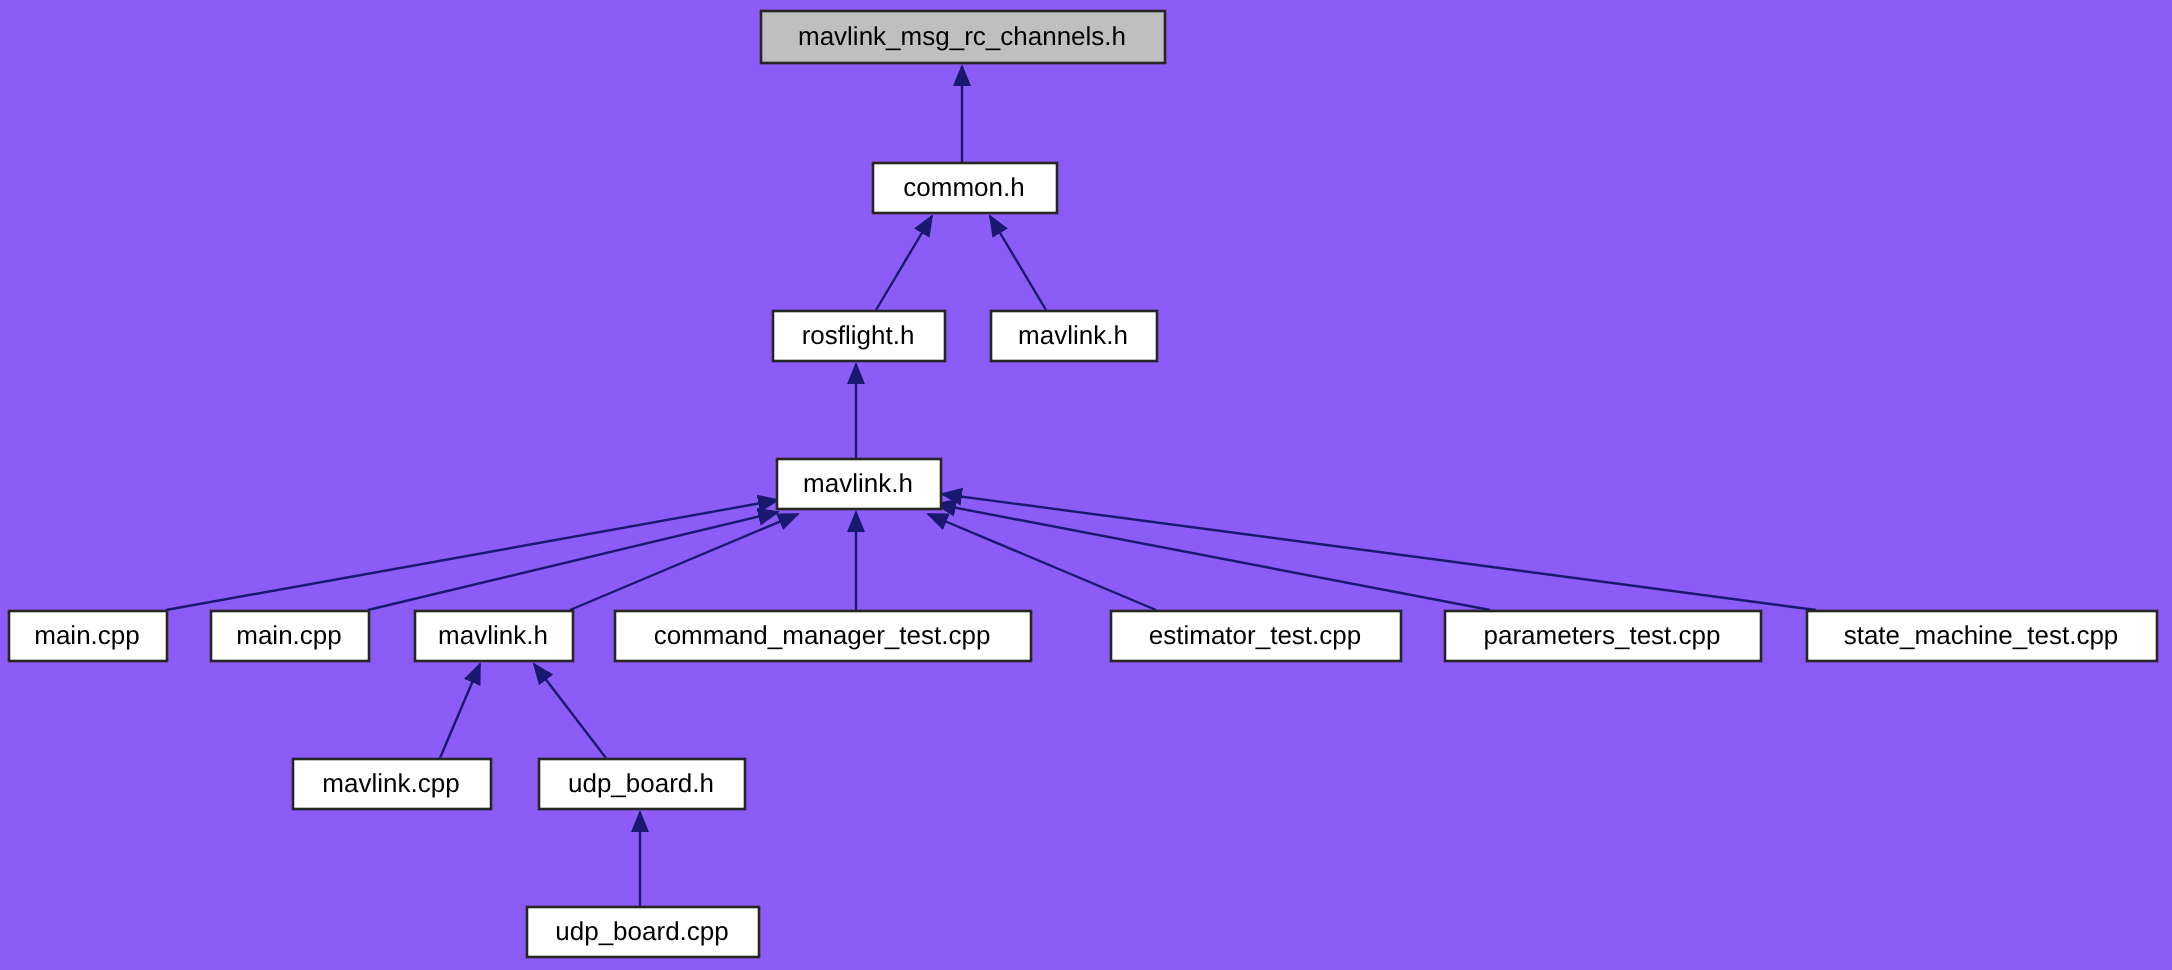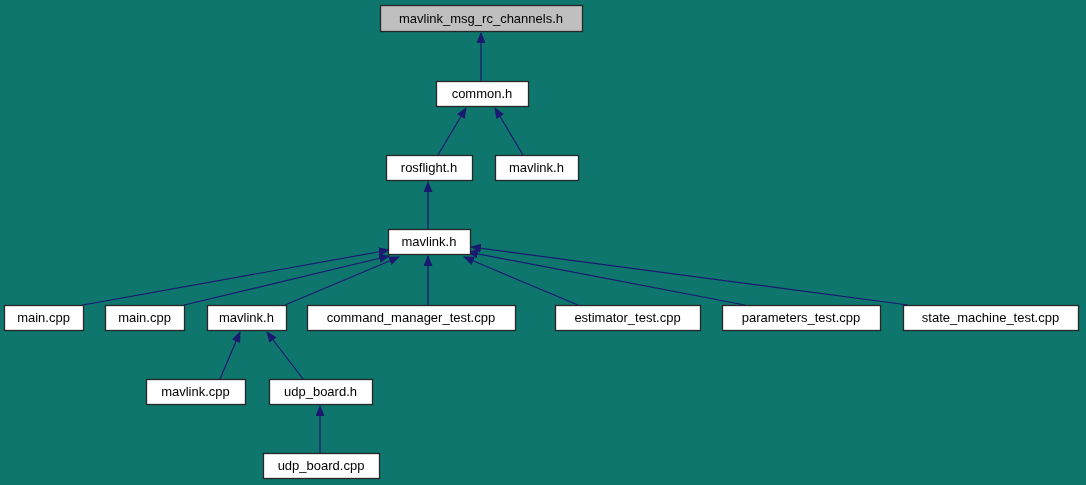--- a/index.html
+++ b/index.html
@@ -5,21 +5,21 @@
   html, body {
     margin: 0;
     padding: 0;
     background: #ffffff;
     font-family: "Liberation Sans", sans-serif;
   }
   .canvas-wrap {
     position: relative;
     width: 1086px;
     height: 485px;
-    background: #0f766e;
+    background: #8b5cf6;
     overflow: hidden;
   }
   svg { display: block; }
   .graph-node rect {
     stroke-width: 1.3px;
   }
   .graph-node text {
     font-family: "Liberation Sans", sans-serif;
     font-size: 13px;
     fill: #000000;

